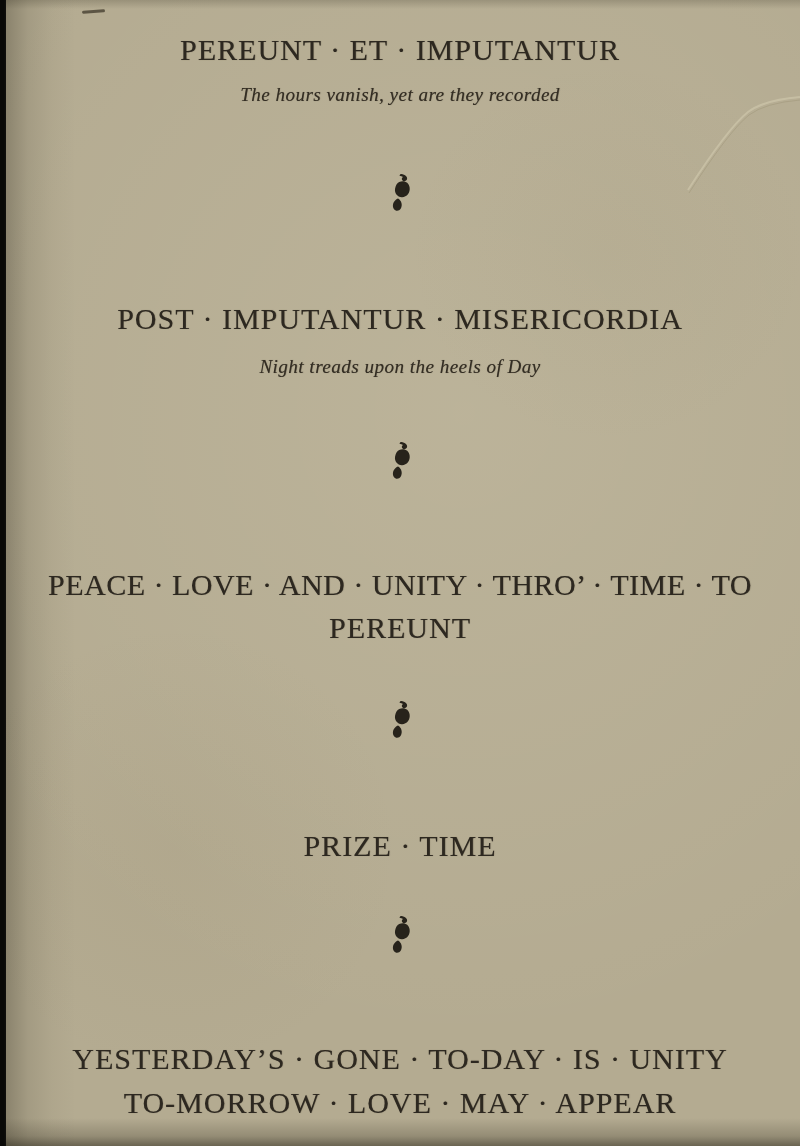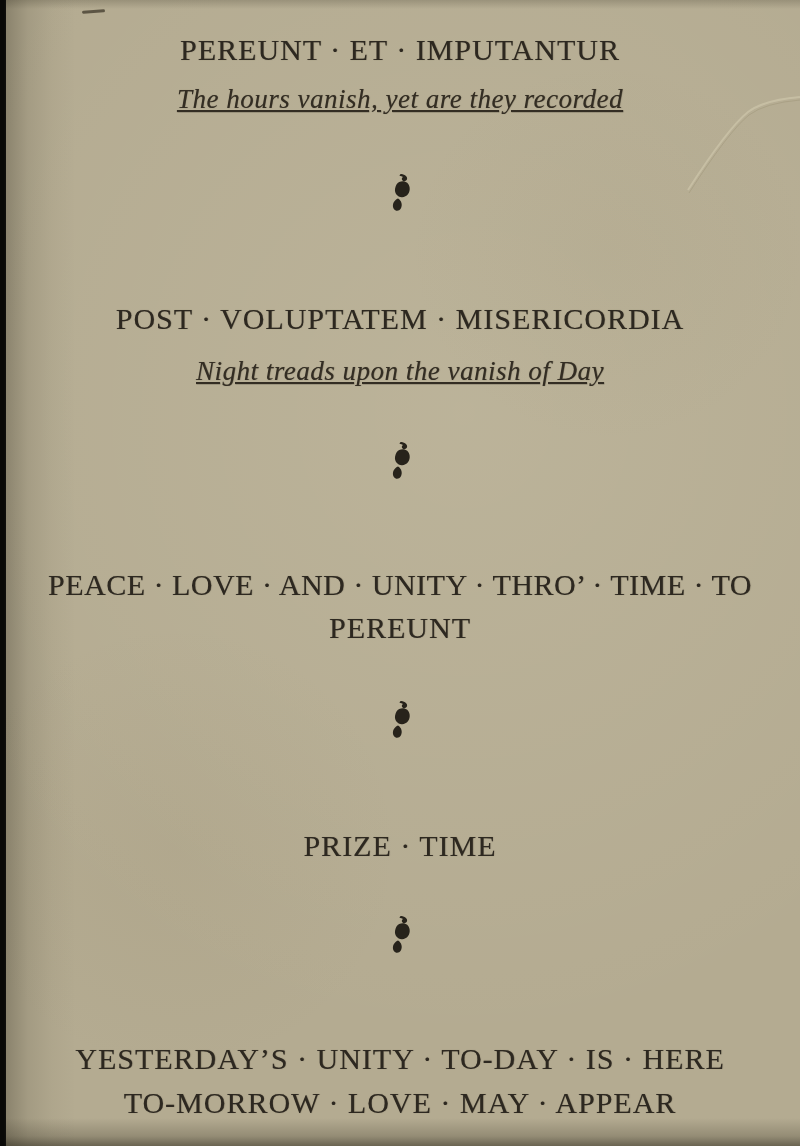--- a/index.html
+++ b/index.html
@@ -75,24 +75,23 @@
   }
   .motto {
     font-size: 30px;
     letter-spacing: 1px;
     line-height: 43px;
   }
   .motto-wide { letter-spacing: 0.5px; }
   .motto-tall { line-height: 44px; }
   .translation {
     font-style: italic;
-    font-size: 27px;
+    font-size: 19px;
     letter-spacing: 0.5px;
     color: #332d23;
-    text-decoration: underline;
   }
   .fleuron {
     position: absolute;
     left: 388px;
     width: 24px;
     z-index: 4;
   }
   .fleuron svg { display: block; }
 </style>
 </head>
@@ -113,22 +112,22 @@
 <div class="fleuron" style="top:173px">
   <svg width="24" height="48" viewBox="0 0 24 48">
     <g fill="#27231b">
       <path d="M13.2,1.1 c4.1,0.5 6.6,2.8 5.8,5.2 c-0.6,2 -3.4,2.5 -4.7,0.9 c-0.9,-1.1 -0.5,-2.6 0.8,-3.2 c-1,-0.7 -2.3,-1.1 -3.6,-1.2 c0.4,-1.2 0.9,-1.7 1.7,-1.7 z"></path>
       <path d="M11.2,9.0 c5.0,-2.0 9.6,0.4 10.4,5.3 c0.9,5.3 -2.9,10.1 -7.8,9.9 c-4.5,-0.2 -7.6,-4.2 -6.7,-8.7 c0.5,-2.9 1.9,-5.5 4.1,-6.5 z"></path>
       <path d="M10.0,25.6 c3.5,1.9 4.8,6.6 2.8,10.0 c-1.7,2.8 -5.2,3.0 -6.9,0.4 c-1.8,-2.8 -1.0,-6.7 1.7,-9.0 c0.8,-0.7 1.6,-1.2 2.4,-1.4 z"></path>
     </g>
   </svg>
 </div>
 
-<div class="line motto" style="top:297px">POST · VOLUPTATEM · MISERICORDIA</div>
-<div class="line translation" style="top:356px">Night treads upon the vanish of Day</div>
+<div class="line motto" style="top:297px">POST · IMPUTANTUR · MISERICORDIA</div>
+<div class="line translation" style="top:356px">Night treads upon the heels of Day</div>
 <div class="fleuron" style="top:441px">
   <svg width="24" height="48" viewBox="0 0 24 48">
     <g fill="#27231b">
       <path d="M13.2,1.1 c4.1,0.5 6.6,2.8 5.8,5.2 c-0.6,2 -3.4,2.5 -4.7,0.9 c-0.9,-1.1 -0.5,-2.6 0.8,-3.2 c-1,-0.7 -2.3,-1.1 -3.6,-1.2 c0.4,-1.2 0.9,-1.7 1.7,-1.7 z"></path>
       <path d="M11.2,9.0 c5.0,-2.0 9.6,0.4 10.4,5.3 c0.9,5.3 -2.9,10.1 -7.8,9.9 c-4.5,-0.2 -7.6,-4.2 -6.7,-8.7 c0.5,-2.9 1.9,-5.5 4.1,-6.5 z"></path>
       <path d="M10.0,25.6 c3.5,1.9 4.8,6.6 2.8,10.0 c-1.7,2.8 -5.2,3.0 -6.9,0.4 c-1.8,-2.8 -1.0,-6.7 1.7,-9.0 c0.8,-0.7 1.6,-1.2 2.4,-1.4 z"></path>
     </g>
   </svg>
 </div>
 
@@ -148,14 +147,14 @@
 <div class="fleuron" style="top:915px">
   <svg width="24" height="48" viewBox="0 0 24 48">
     <g fill="#27231b">
       <path d="M13.2,1.1 c4.1,0.5 6.6,2.8 5.8,5.2 c-0.6,2 -3.4,2.5 -4.7,0.9 c-0.9,-1.1 -0.5,-2.6 0.8,-3.2 c-1,-0.7 -2.3,-1.1 -3.6,-1.2 c0.4,-1.2 0.9,-1.7 1.7,-1.7 z"></path>
       <path d="M11.2,9.0 c5.0,-2.0 9.6,0.4 10.4,5.3 c0.9,5.3 -2.9,10.1 -7.8,9.9 c-4.5,-0.2 -7.6,-4.2 -6.7,-8.7 c0.5,-2.9 1.9,-5.5 4.1,-6.5 z"></path>
       <path d="M10.0,25.6 c3.5,1.9 4.8,6.6 2.8,10.0 c-1.7,2.8 -5.2,3.0 -6.9,0.4 c-1.8,-2.8 -1.0,-6.7 1.7,-9.0 c0.8,-0.7 1.6,-1.2 2.4,-1.4 z"></path>
     </g>
   </svg>
 </div>
 
-<div class="line motto motto-tall" style="top:1037px">YESTERDAY’S · UNITY · TO-DAY · IS · HERE</div>
+<div class="line motto motto-tall" style="top:1037px">YESTERDAY’S · GONE · TO-DAY · IS · UNITY</div>
 <div class="line motto motto-tall" style="top:1081px">TO-MORROW · LOVE · MAY · APPEAR</div>
 
 </body></html>

